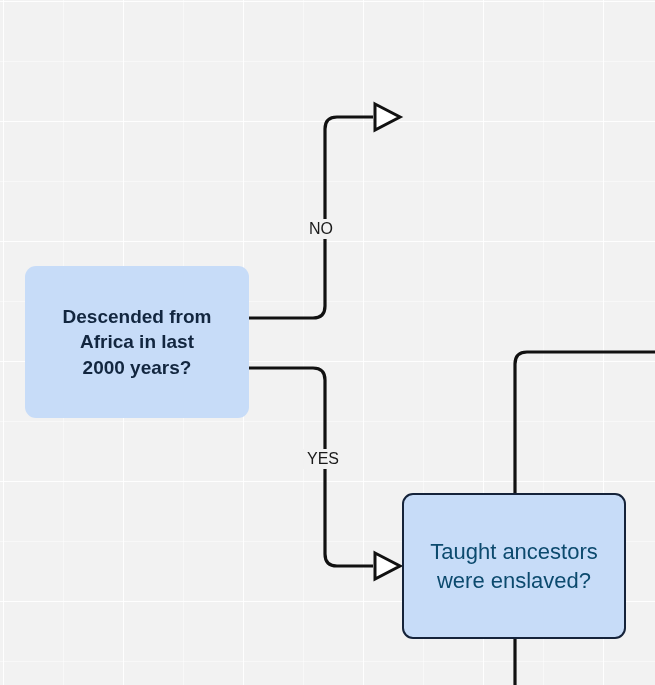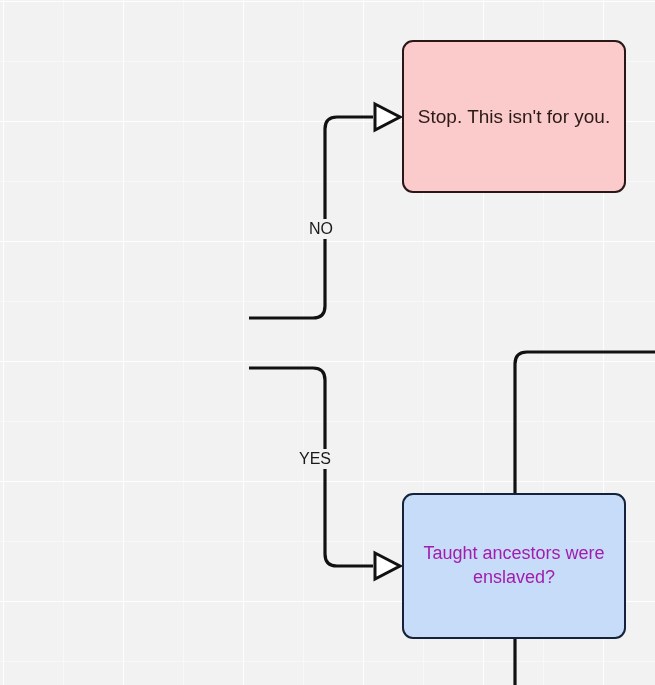--- a/index.html
+++ b/index.html
@@ -70,59 +70,61 @@
     font-size: 19px;
     font-weight: normal;
   }
   .node-decision-taught {
     left: 402px;
     top: 493px;
     width: 224px;
     height: 146px;
     background: #c7dcf8;
     border: 2.5px solid #15233a;
-    color: #a21caf;
-    font-size: 18px;
+    color: #0c4a6e;
+    font-size: 22px;
     font-weight: normal;
   }
   .edge-label {
     position: absolute;
     background: #f2f2f2;
     color: #1a1a1a;
     font-size: 16px;
     line-height: 1;
     padding: 2px 4px;
     white-space: nowrap;
     transform: translate(-50%, -50%);
   }
   .edge-label-no { left: 321px; top: 229px; }
-  .edge-label-yes { left: 315px; top: 459px; }
+  .edge-label-yes { left: 323px; top: 459px; }
 </style>
 </head>
 <body>
 
 <div id="canvas">
 
   <svg id="edges" viewBox="0 0 655 685" width="655" height="685" xmlns="http://www.w3.org/2000/svg">
 
     <path d="M 249 318 L 313 318 Q 325 318 325 306 L 325 129 Q 325 117 337 117 L 373 117" fill="none" stroke="#111111" stroke-width="3.2" stroke-linecap="butt"></path>
     <polygon points="375,104 400,117 375,130" fill="#ffffff" stroke="#111111" stroke-width="3" stroke-linejoin="miter"></polygon>
 
     <path d="M 249 368 L 313 368 Q 325 368 325 380 L 325 554 Q 325 566 337 566 L 373 566" fill="none" stroke="#111111" stroke-width="3.2" stroke-linecap="butt"></path>
     <polygon points="375,553 400,566 375,579" fill="#ffffff" stroke="#111111" stroke-width="3" stroke-linejoin="miter"></polygon>
 
     <path d="M 655 352 L 527 352 Q 515 352 515 364 L 515 493" fill="none" stroke="#111111" stroke-width="3.2" stroke-linecap="butt"></path>
 
     <path d="M 515 639 L 515 685" fill="none" stroke="#111111" stroke-width="3.2" stroke-linecap="butt"></path>
   </svg>
 
+  <div class="node node-decision-start">
+    <span class="node-text">Descended from
+Africa in last
+2000 years?</span>
+  </div>
 
-  <div class="node node-terminal-stop">
-    <span class="node-text">Stop. This isn't for you.</span>
-  </div>
 
   <div class="node node-decision-taught">
     <span class="node-text">Taught ancestors were enslaved?</span>
   </div>
 
   <div class="edge-label edge-label-no">NO</div>
 
   <div class="edge-label edge-label-yes">YES</div>
 
 </div>

